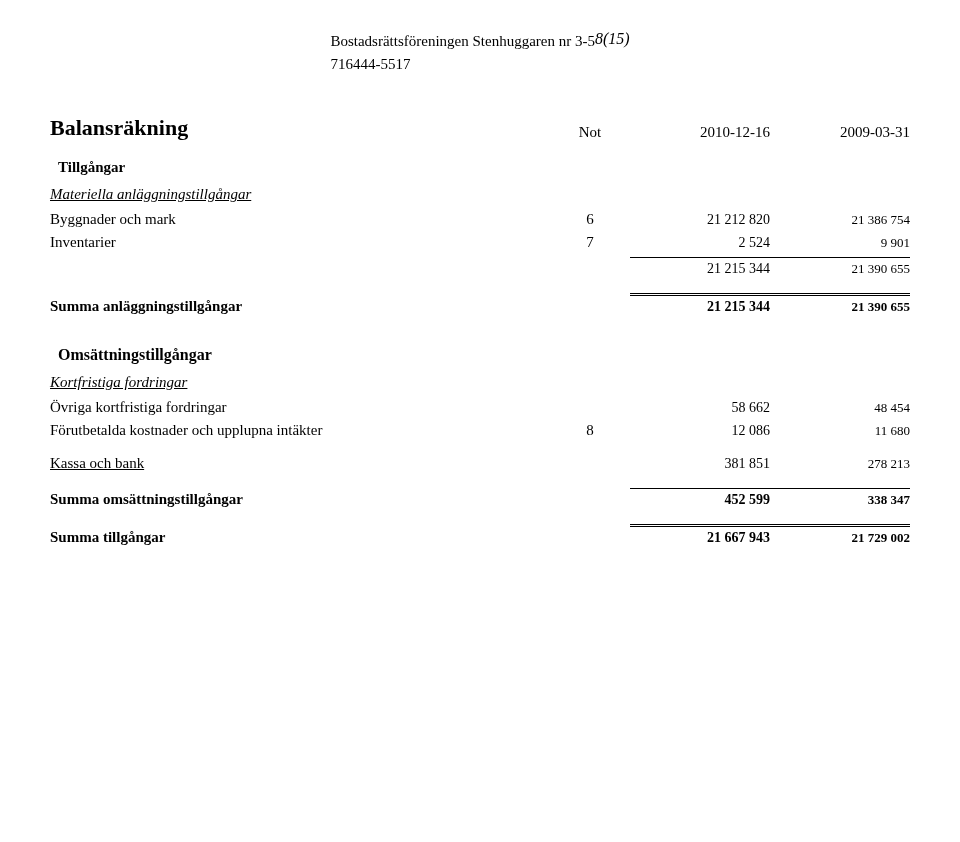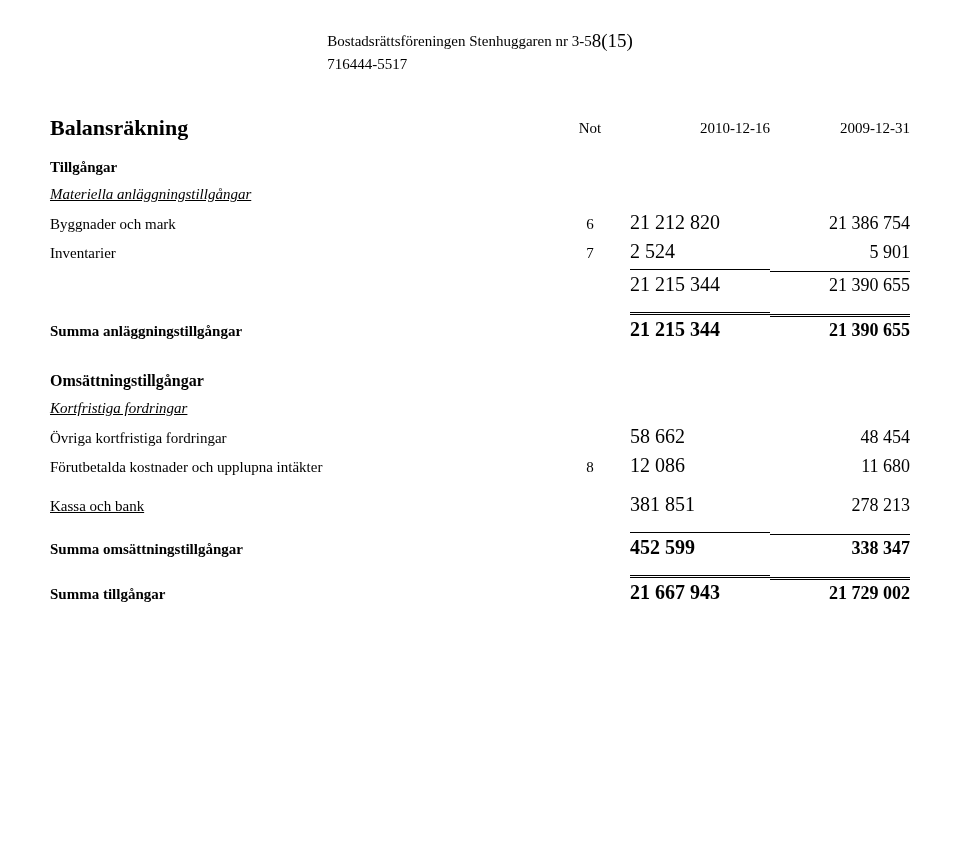--- a/index.html
+++ b/index.html
@@ -20,53 +20,56 @@
       display: flex;
       justify-content: center;
       align-items: flex-start;
       margin-bottom: 40px;
     }
     .header-left {
       font-size: 15px;
       line-height: 1.5;
     }
     .header-right {
-      font-size: 19px;
+      font-size: 16px;
+      font-style: italic;
     }
     .main-table {
       width: 100%;
     }
     .row {
       display: flex;
       align-items: baseline;
       padding: 3px 0;
     }
     .row-label {
       flex: 1;
       font-size: 15px;
     }
     .row-not {
       width: 80px;
       text-align: center;
       font-size: 15px;
     }
     .row-val1 {
       width: 140px;
-      font-size: 20px;
+      text-align: right;
+      font-size: 14px;
     }
     .row-val2 {
       width: 140px;
       text-align: right;
-      font-size: 18px;
+      font-size: 13px;
     }
     .category-heading {
       font-weight: bold;
       font-size: 16px;
       margin-top: 15px;
       margin-bottom: 4px;
+      margin-left: 8px;
     }
     .sub-category {
       font-style: italic;
       font-size: 15px;
       text-decoration: underline;
       margin-bottom: 2px;
     }
     .border-top-row .row-val1,
     .border-top-row .row-val2 {
       border-top: 1px solid #000;
@@ -96,21 +99,21 @@
       text-align: right;
       font-size: 15px;
     }
     .col-header-2009 {
       width: 140px;
       text-align: right;
       font-size: 15px;
     }
     .section-heading-row {
       display: flex;
-      align-items: center;
+      align-items: flex-end;
       margin-top: 20px;
       margin-bottom: 8px;
     }
     .section-heading-row .row-label {
       font-size: 22px;
       font-weight: bold;
     }
   </style>
 </head>
 <body>
@@ -122,21 +125,21 @@
   </div>
   <div class="header-right">8(15)</div>
 </div>
 
 <div class="main-table">
 
   <div class="section-heading-row">
     <div class="row-label">Balansräkning</div>
     <div class="col-header-not">Not</div>
     <div class="col-header-2010">2010-12-16</div>
-    <div class="col-header-2009">2009-12-31</div>
+    <div class="col-header-2009">2009-03-31</div>
   </div>
 
   <div class="row category-heading">
     <div class="row-label">Tillgångar</div>
     <div class="row-not"></div>
     <div class="row-val1"></div>
     <div class="row-val2"></div>
   </div>
 
 
@@ -151,21 +154,21 @@
     <div class="row-label">Byggnader och mark</div>
     <div class="row-not">6</div>
     <div class="row-val1">21 212 820</div>
     <div class="row-val2">21 386 754</div>
   </div>
 
   <div class="row">
     <div class="row-label">Inventarier</div>
     <div class="row-not">7</div>
     <div class="row-val1">2 524</div>
-    <div class="row-val2">5 901</div>
+    <div class="row-val2">9 901</div>
   </div>
 
   <div class="row border-top-row">
     <div class="row-label"></div>
     <div class="row-not"></div>
     <div class="row-val1">21 215 344</div>
     <div class="row-val2">21 390 655</div>
   </div>
 
   <div class="spacer"></div>

